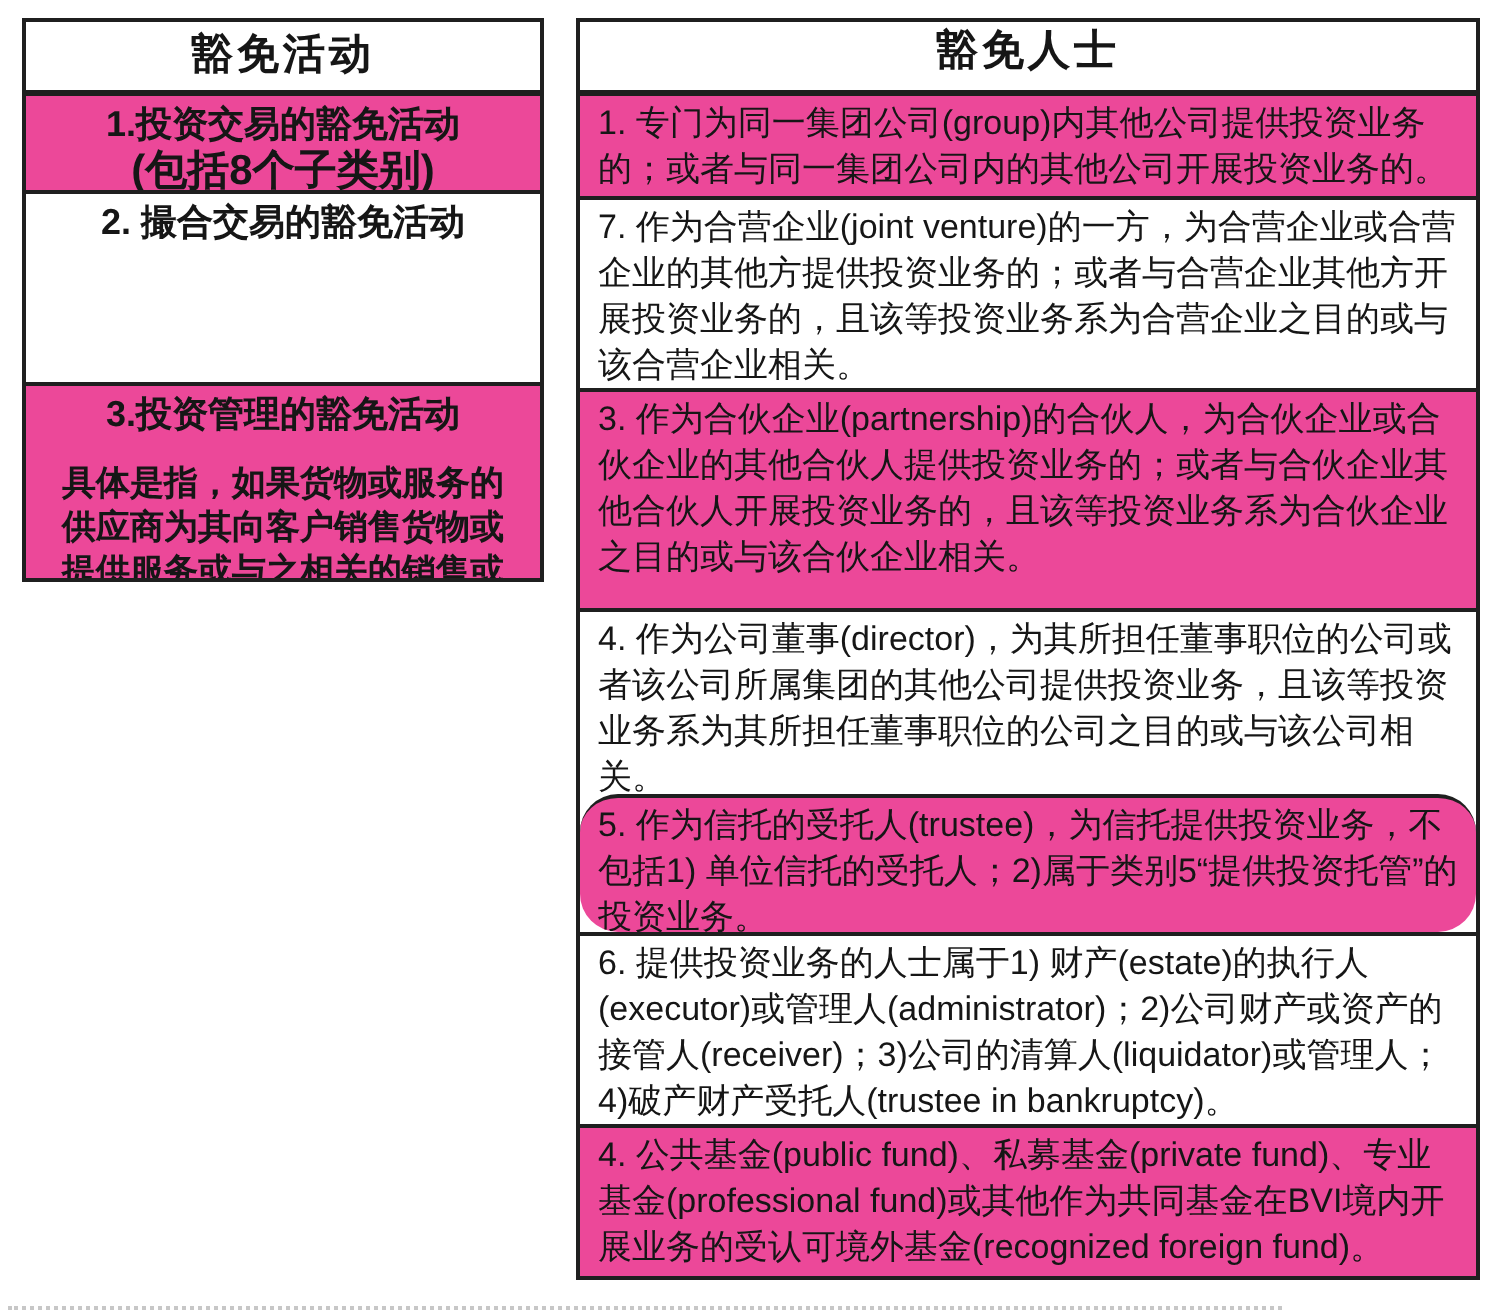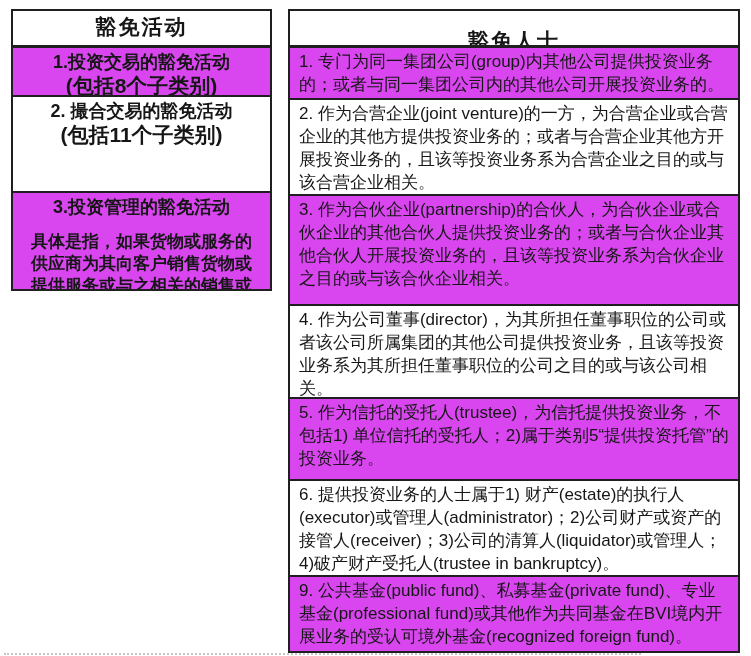--- a/index.html
+++ b/index.html
@@ -32,44 +32,44 @@
     box-sizing: border-box;
     display: flex;
     flex-direction: column;
     align-items: center;
     justify-content: flex-start;
     overflow: hidden;
     background: #ffffff;
   }
   .cell + .cell { border-top: 2px solid #1f1f1f; }
   .cell.header + .cell { border-top: 3px solid #1f1f1f; }
-  .cell.shaded { background: #d946ef; }
+  .cell.shaded { background: #ec4899; }
 
   .cell.header {
     font-weight: bold;
     font-size: 21px;
     letter-spacing: 2px;
   }
 
   
   .tbl-left .cell { text-align: center; font-weight: bold; padding: 2px 6px; }
   .tbl-left .row-title { font-size: 18px; line-height: 24px; }
   .tbl-left .row-sub   { font-size: 21px; line-height: 23px; }
   .tbl-left .row-body  { font-size: 17px; line-height: 22px; margin: 12px; }
 
   
   .tbl-right .cell { align-items: stretch; padding: 2px 8px 2px 9px; }
-  .tbl-right .cell.header { align-items: center; padding: 16px; }
+  .tbl-right .cell.header { align-items: center; padding: 0; }
   .tbl-right p { margin: 0; font-size: 17px; line-height: 23px; font-weight: normal; text-align: left; }
 
   
   .lh { height: 34px; } .l1 { height: 50px; } .l2 { height: 96px; }
   .l3 { height: 98px; } .l4 { height: 59px; }
   .rh { height: 34px; } .r1 { height: 53px; } .r2 { height: 96px; }
-  .r3 { height: 110px; } .r4 { height: 93px; } .r5 { height: 82px; }
+  .r3 { height: 110px; } .r4 { height: 93px; } .r5 { height: 69px; border-radius: 19px; }
   .r6 { height: 96px; } .r7 { height: 76px; }
 
   .scan-edge {
     position: absolute;
     left: 4px;
     right: 110px;
     bottom: 1px;
     border-bottom: 2px dotted #c7c7c7;
   }
 </style>
@@ -83,58 +83,57 @@
       <span>豁免活动</span>
     </div>
 
     <div class="cell shaded l1">
       <div class="row-title">1.投资交易的豁免活动</div>
       <div class="row-sub">(包括8个子类别)</div>
     </div>
 
     <div class="cell l2">
       <div class="row-title">2. 撮合交易的豁免活动</div>
-      <div class="row-sub">(包括11个子类别)</div>
     </div>
 
     <div class="cell shaded l3">
       <div class="row-title">3.投资管理的豁免活动</div>
       <p class="row-body">具体是指，如果货物或服务的供应商为其向客户销售货物或提供服务或与之相关的销售或服务而进行投资管理，不构成SIBA项下的投资管理活动。</p>
     </div>
 
   </section>
 
   <section class="tbl tbl-right">
     <div class="cell header rh">
       <span>豁免人士</span>
     </div>
 
     <div class="cell shaded r1">
       <p>1. 专门为同一集团公司(group)内其他公司提供投资业务的；或者与同一集团公司内的其他公司开展投资业务的。</p>
     </div>
 
     <div class="cell r2">
-      <p>2. 作为合营企业(joint venture)的一方，为合营企业或合营企业的其他方提供投资业务的；或者与合营企业其他方开展投资业务的，且该等投资业务系为合营企业之目的或与该合营企业相关。</p>
+      <p>7. 作为合营企业(joint venture)的一方，为合营企业或合营企业的其他方提供投资业务的；或者与合营企业其他方开展投资业务的，且该等投资业务系为合营企业之目的或与该合营企业相关。</p>
     </div>
 
     <div class="cell shaded r3">
       <p>3. 作为合伙企业(partnership)的合伙人，为合伙企业或合伙企业的其他合伙人提供投资业务的；或者与合伙企业其他合伙人开展投资业务的，且该等投资业务系为合伙企业之目的或与该合伙企业相关。</p>
     </div>
 
     <div class="cell r4">
       <p>4. 作为公司董事(director)，为其所担任董事职位的公司或者该公司所属集团的其他公司提供投资业务，且该等投资业务系为其所担任董事职位的公司之目的或与该公司相关。</p>
     </div>
 
     <div class="cell shaded r5">
       <p>5. 作为信托的受托人(trustee)，为信托提供投资业务，不包括1) 单位信托的受托人；2)属于类别5“提供投资托管”的投资业务。</p>
     </div>
 
     <div class="cell r6">
       <p>6. 提供投资业务的人士属于1) 财产(estate)的执行人(executor)或管理人(administrator)；2)公司财产或资产的接管人(receiver)；3)公司的清算人(liquidator)或管理人；4)破产财产受托人(trustee in bankruptcy)。</p>
     </div>
 
     <div class="cell shaded r7">
-      <p>9. 公共基金(public fund)、私募基金(private fund)、专业基金(professional fund)或其他作为共同基金在BVI境内开展业务的受认可境外基金(recognized foreign fund)。</p>
+      <p>4. 公共基金(public fund)、私募基金(private fund)、专业基金(professional fund)或其他作为共同基金在BVI境内开展业务的受认可境外基金(recognized foreign fund)。</p>
     </div>
   </section>
 
   <div class="scan-edge"></div>
 </div>
 
 </body></html>

